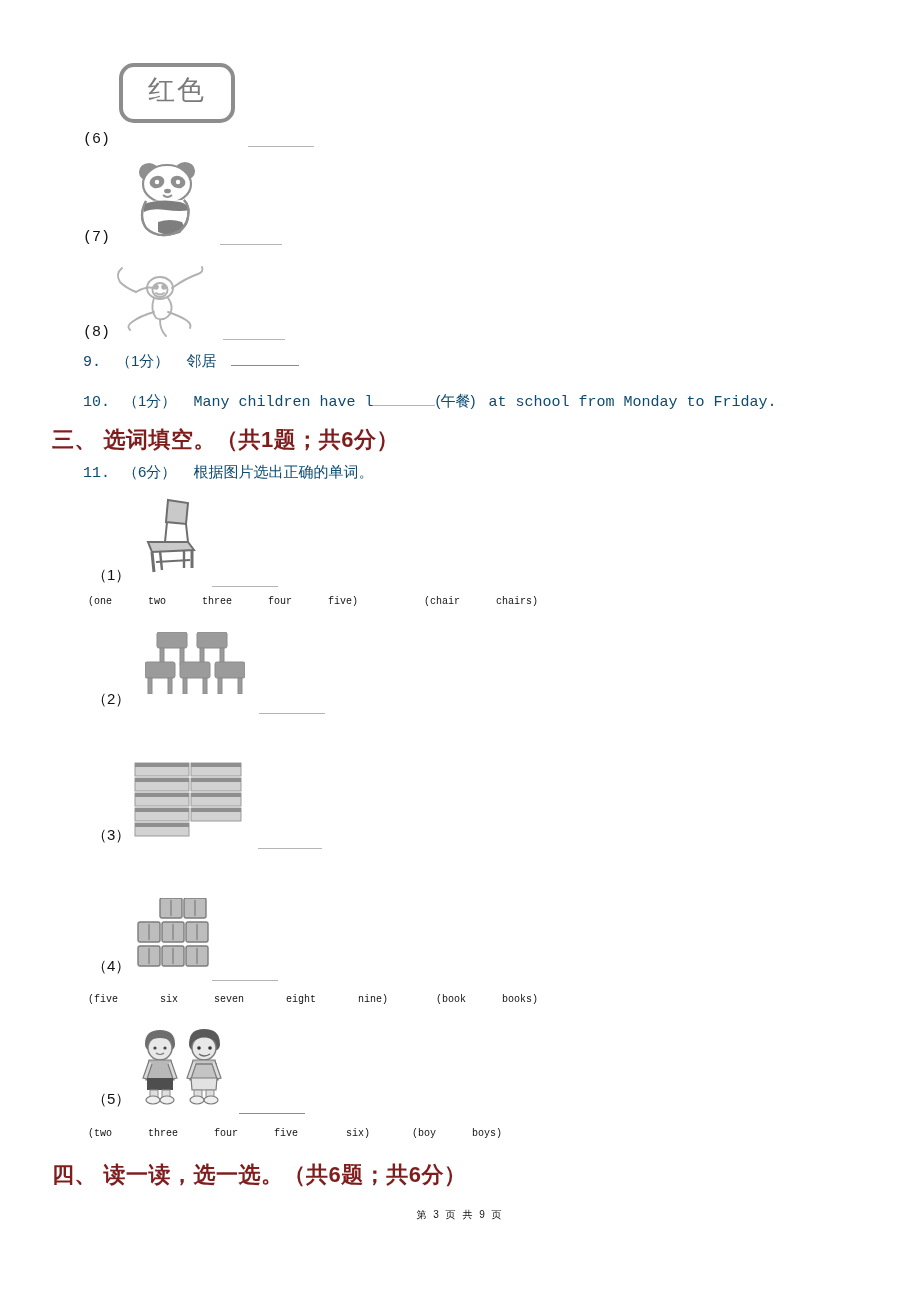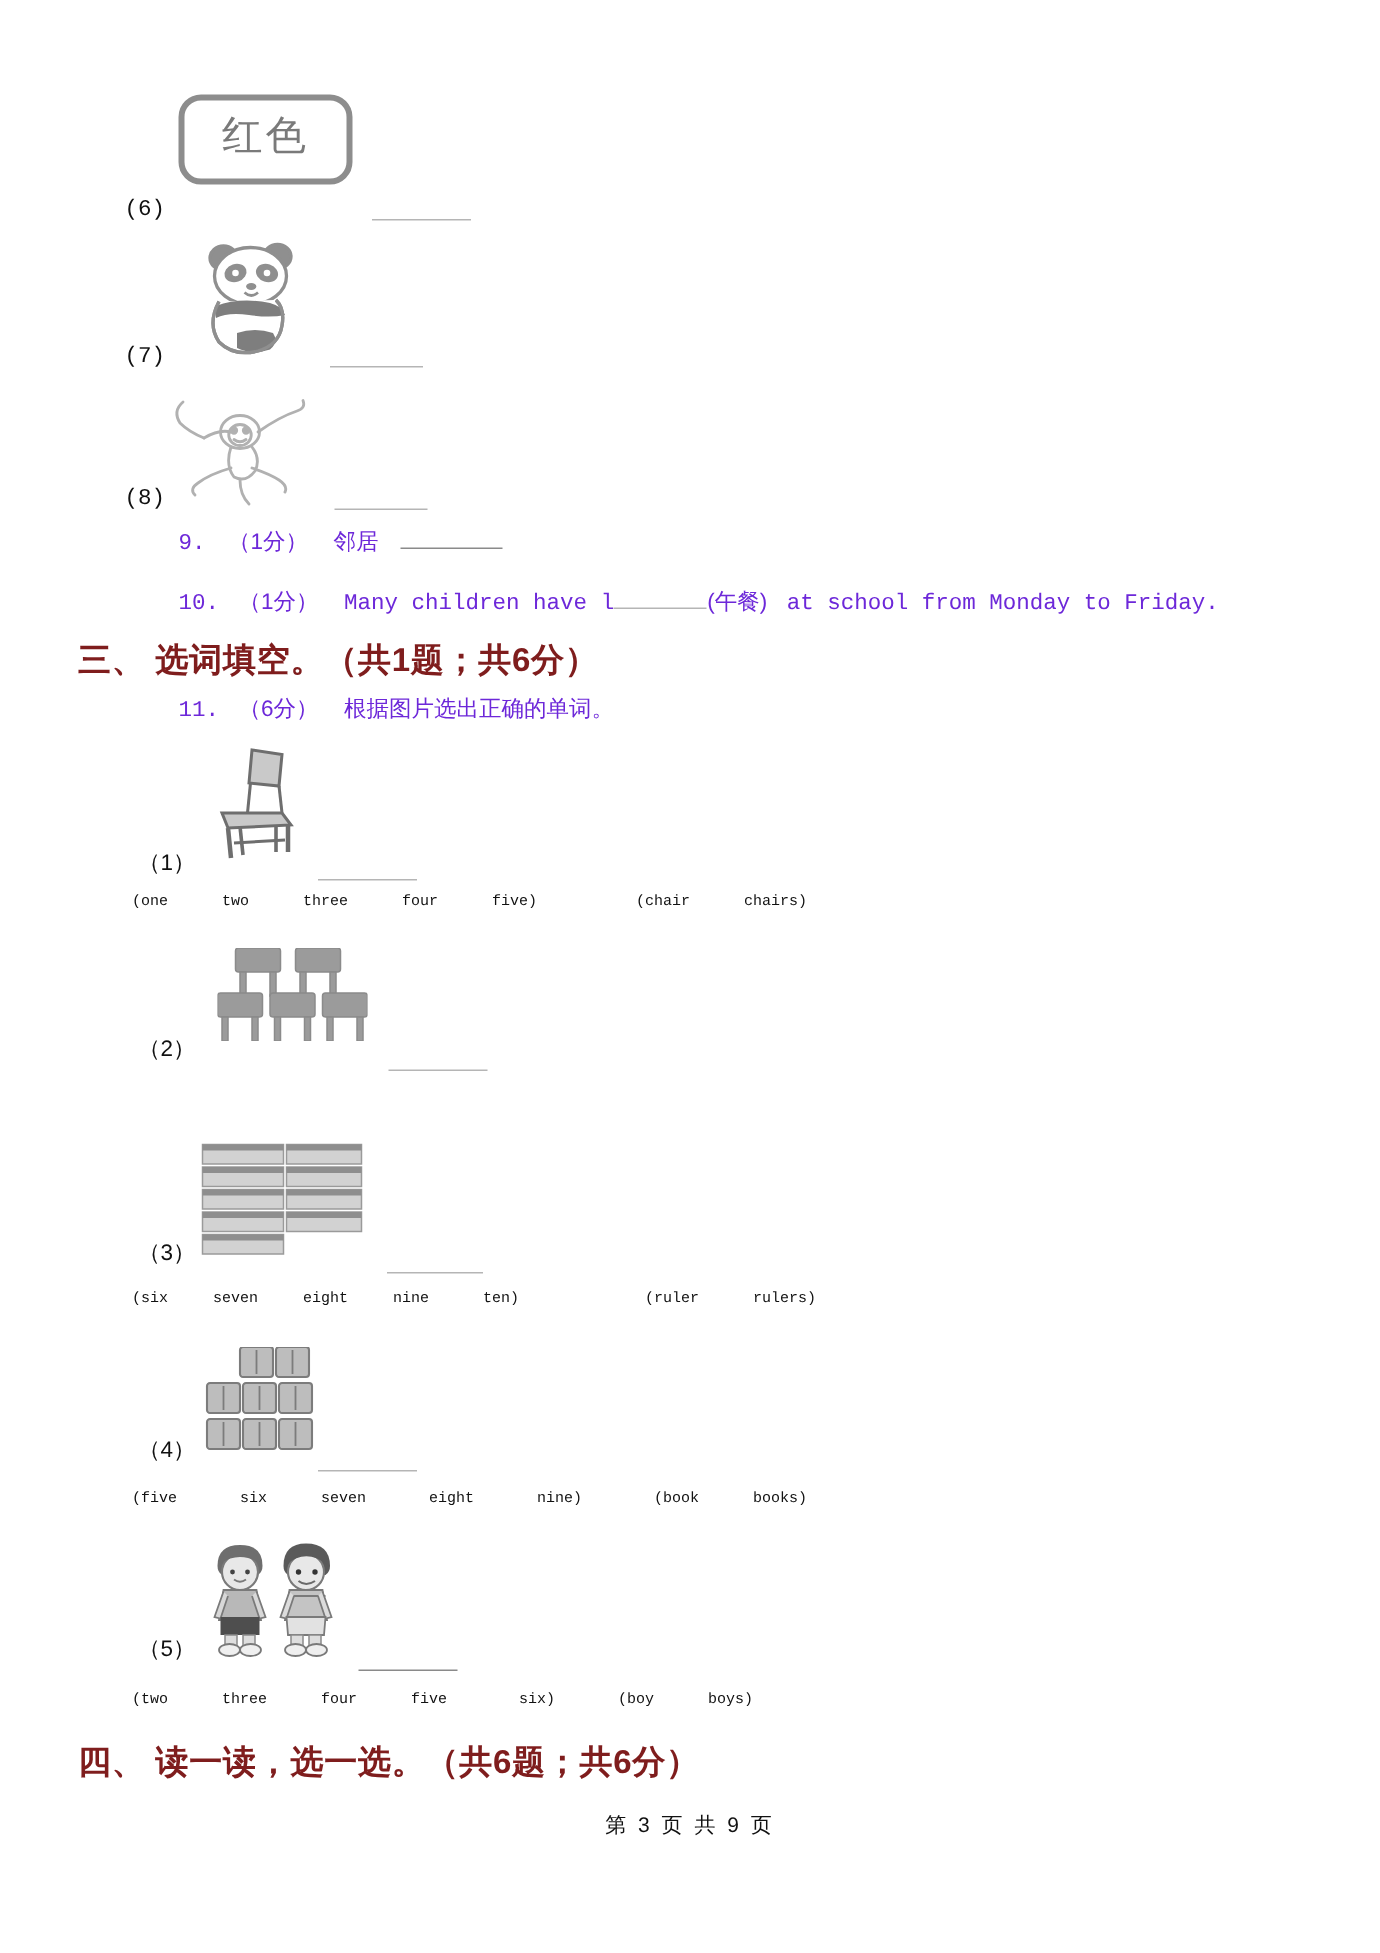--- a/index.html
+++ b/index.html
@@ -45,23 +45,22 @@
     font-size: 22px;
     color: #7f1d1d;
     letter-spacing: 0.5px;
     white-space: nowrap;
   }
 
   .q-line {
     position: absolute;
     font-family: "Liberation Mono", "DejaVu Sans Mono", monospace;
     font-size: 15px;
-    color: #6d28d9;
+    color: #0c4a6e;
     white-space: nowrap;
-    margin-left: 36px;
   }
   .q-line .cjk-inline {
     font-family: "Liberation Sans", "DejaVu Sans", sans-serif;
     font-size: 15px;
   }
 
   
   .choice-row {
     position: absolute;
     font-family: "Liberation Mono", "DejaVu Sans Mono", monospace;
@@ -69,21 +68,21 @@
     color: #111;
     white-space: pre;
   }
 
   
   .footer {
     position: absolute;
     width: 920px;
     text-align: center;
     font-family: "Liberation Sans", "DejaVu Sans", sans-serif;
-    font-size: 14px;
+    font-size: 10px;
     color: #111;
     letter-spacing: 2px;
   }
 
   
   .art { position: absolute; }
   .art svg { display: block; }
 </style>
 </head>
 <body>
@@ -266,21 +265,20 @@
           <rect x="58" y="31" width="50" height="13" fill="#d2d2d2" stroke="#9a9a9a"></rect>
           <rect x="58" y="31" width="50" height="4" fill="#8e8e8e"></rect>
           <rect x="58" y="46" width="50" height="13" fill="#d2d2d2" stroke="#9a9a9a"></rect>
           <rect x="58" y="46" width="50" height="4" fill="#8e8e8e"></rect>
         </g>
       </g>
     </svg>
   </div>
   <div class="pic-num" style="left:92px; top:826px; font-family:'Liberation Sans','DejaVu Sans',sans-serif;">（3）</div>
   <span class="blank-line faint" style="position:absolute; left:258px; top:835px; width:64px; height:13px;"></span>
-  <div class="choice-row" style="left:88px; top:861px;">(six     seven     eight     nine      ten)              (ruler      rulers)</div>
 
   <div class="art" style="left:136px; top:898px;">
     <svg width="90" height="72" viewBox="0 0 90 72" aria-hidden="true">
       <defs>
         <g id="bk">
           <rect x="0" y="0" width="22" height="20" rx="2" fill="#bdbdbd" stroke="#7c7c7c" stroke-width="1.4"></rect>
           <line x1="11" y1="2" x2="11" y2="18" stroke="#7c7c7c" stroke-width="1.2"></line>
         </g>
       </defs>
 

